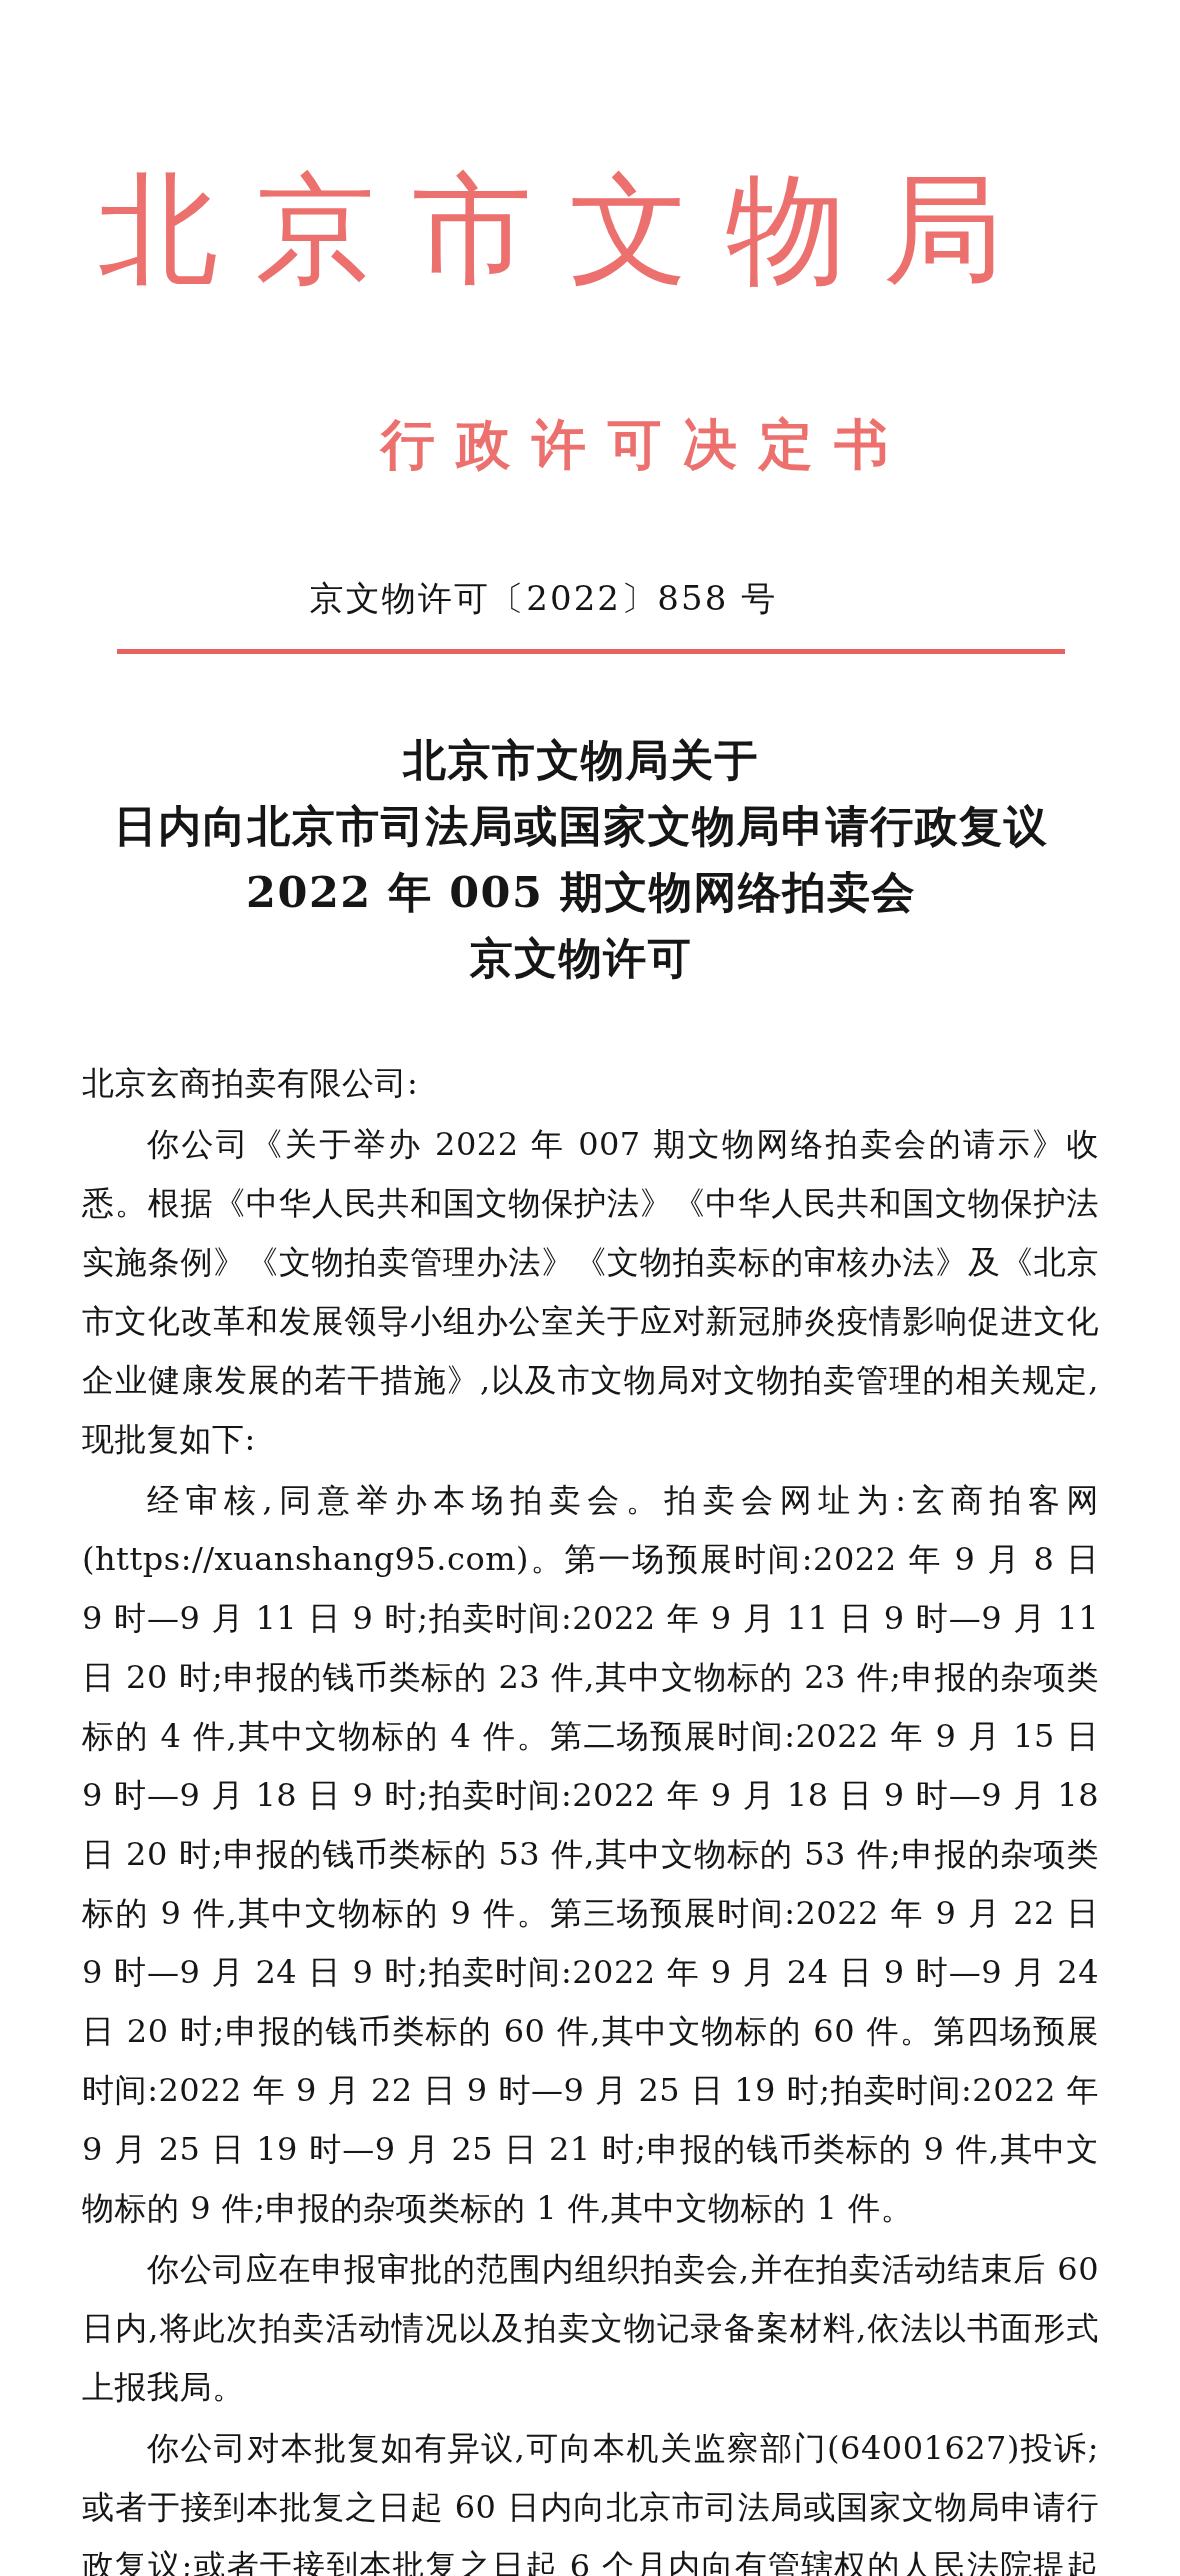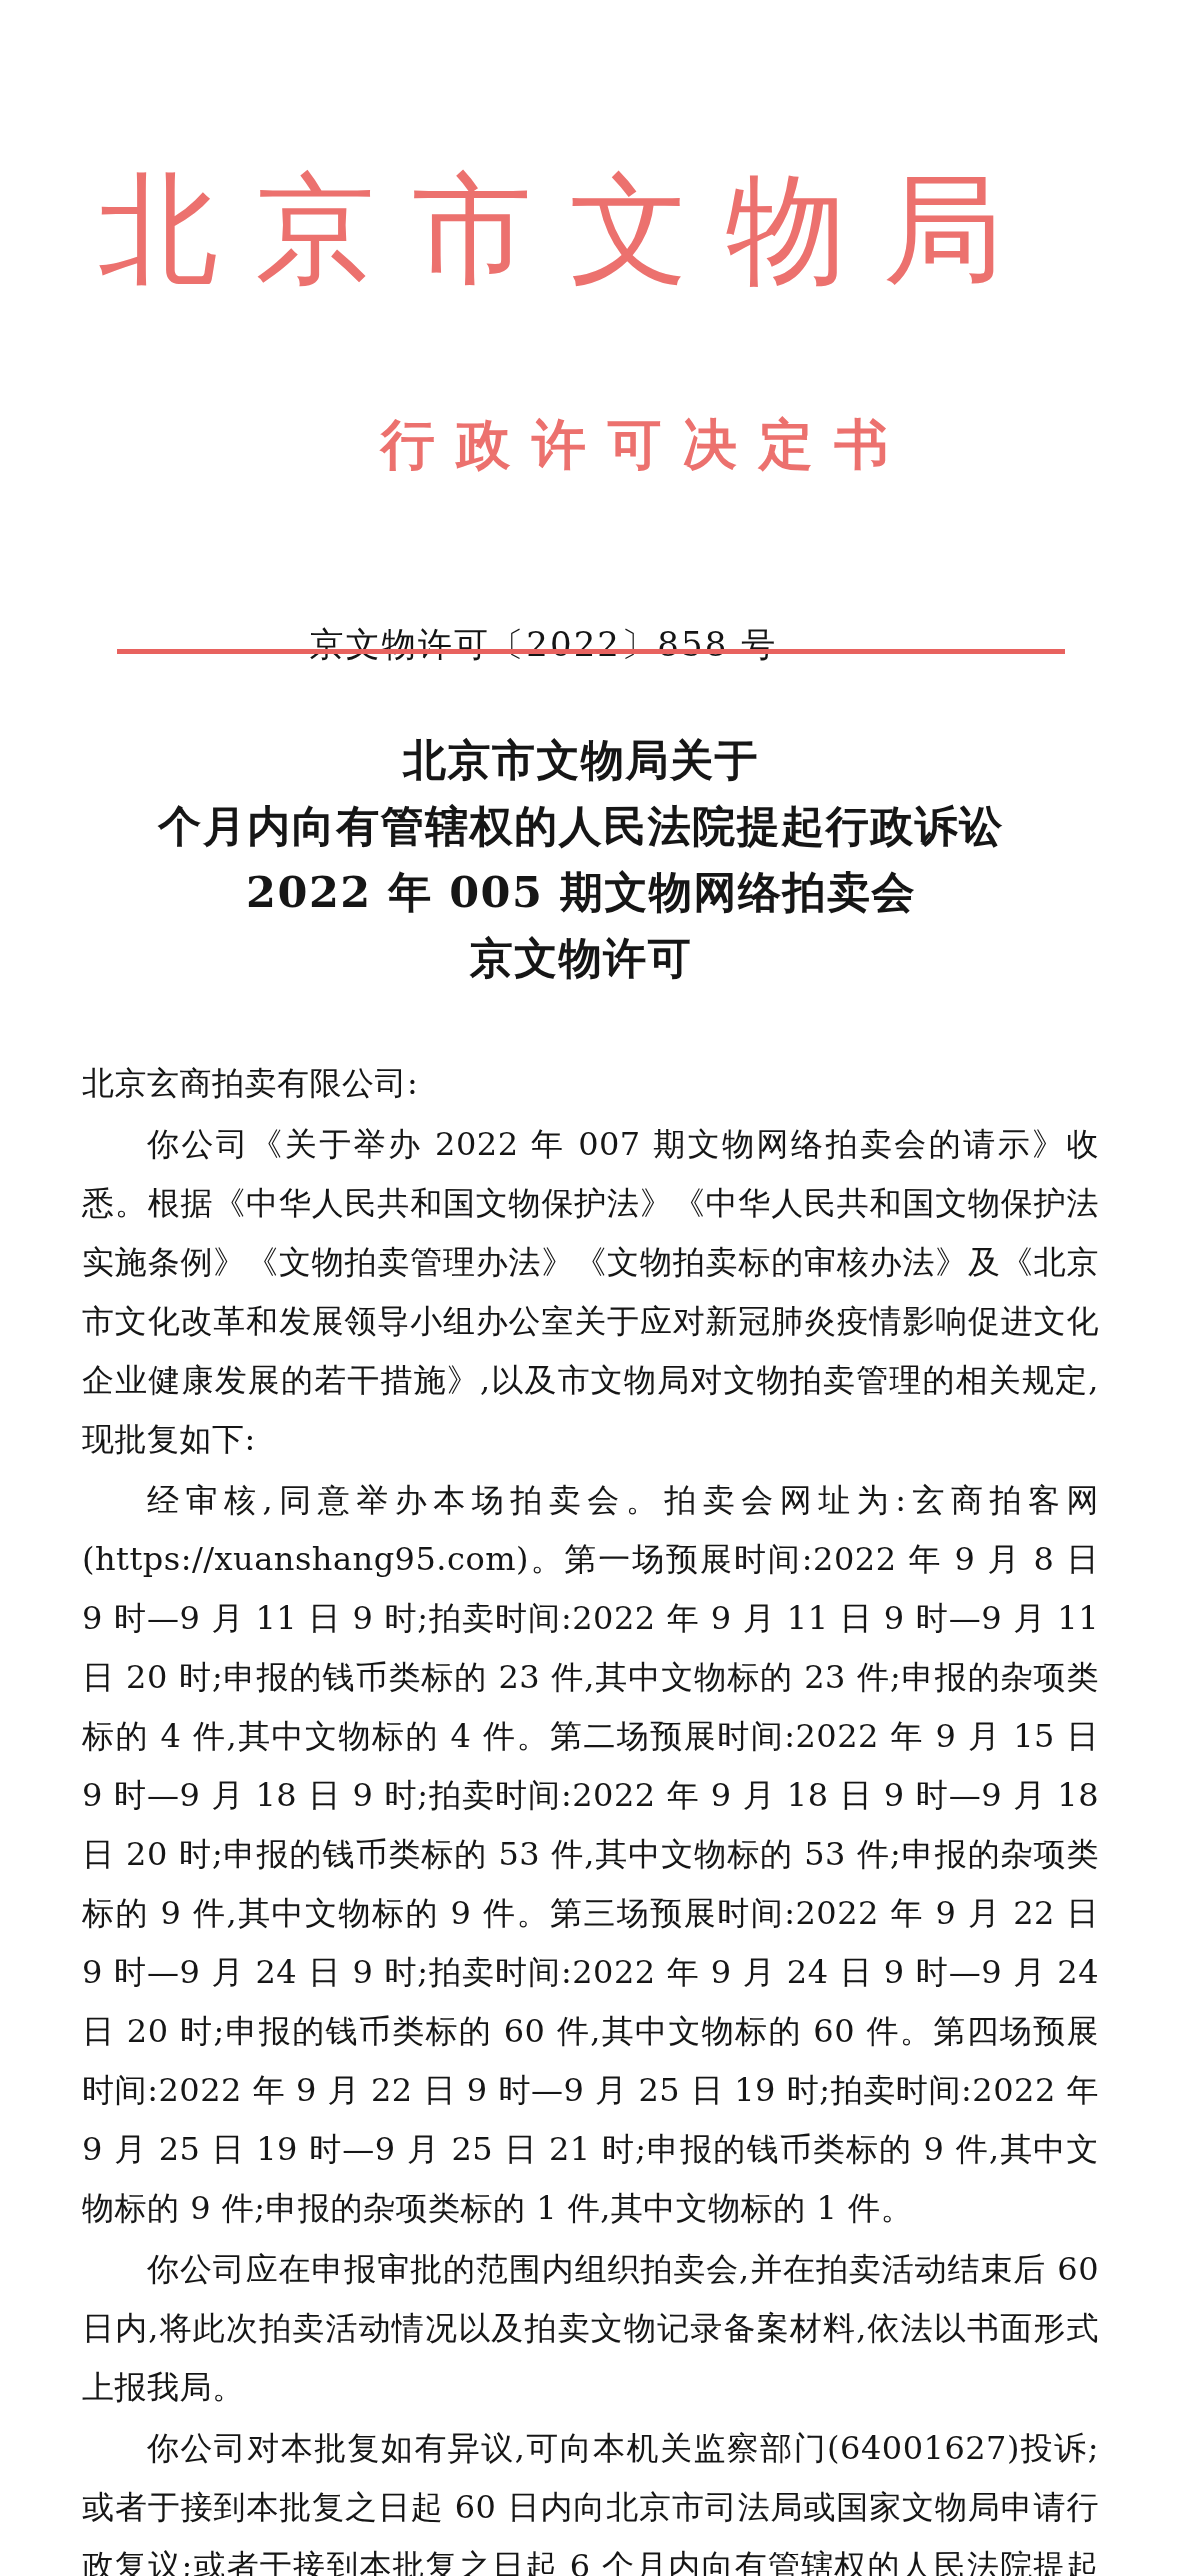--- a/index.html
+++ b/index.html
@@ -26,21 +26,20 @@
     text-align:center;
     font-size:54px;line-height:1.2;
     color:#ec716e;font-weight:bold;
     letter-spacing:21.6px;padding-left:21.6px;box-sizing:border-box;margin-left:44px;
   }
   .doc-number{
     position:absolute;top:576px;left:0;width:1087px;
     text-align:center;
     font-size:34px;color:#151515;
     letter-spacing:2.1px;
-    margin-top:46px;
   }
   .red-rule{
     position:absolute;top:649px;left:117px;width:948px;height:4.6px;
     background:#e8625f;border:none;margin:0;
   }
   
   .main-title{
     position:absolute;top:727px;left:0;width:1162px;
     text-align:center;
     font-size:43px;font-weight:bold;color:#161616;
@@ -60,21 +59,21 @@
 
 <div class="page">
 
   <div class="agency-title">北京市文物局</div>
   <div class="doc-type">行政许可决定书</div>
   <div class="doc-number">京文物许可〔2022〕858 号</div>
   <hr class="red-rule">
 
   <div class="main-title">
     <div>北京市文物局关于</div>
-    <div>个月内向有管辖权的人民法院提起行政诉讼</div>
+    <div>日内向北京市司法局或国家文物局申请行政复议</div>
     <div>2022 年 005 期文物网络拍卖会</div>
     <div>京文物许可</div>
   </div>
 
   <div class="body-text">
     <p class="no-indent">北京玄商拍卖有限公司:</p>
     <p>你公司《关于举办 2022 年 007 期文物网络拍卖会的请示》收悉。根据《中华人民共和国文物保护法》《中华人民共和国文物保护法实施条例》《文物拍卖管理办法》《文物拍卖标的审核办法》及《北京市文化改革和发展领导小组办公室关于应对新冠肺炎疫情影响促进文化企业健康发展的若干措施》,以及市文物局对文物拍卖管理的相关规定,现批复如下:</p>
     <p>经审核,同意举办本场拍卖会。拍卖会网址为:玄商拍客网(https://xuanshang95.com)。第一场预展时间:2022 年 9 月 8 日 9 时—9 月 11 日 9 时;拍卖时间:2022 年 9 月 11 日 9 时—9 月 11 日 20 时;申报的钱币类标的 23 件,其中文物标的 23 件;申报的杂项类标的 4 件,其中文物标的 4 件。第二场预展时间:2022 年 9 月 15 日 9 时—9 月 18 日 9 时;拍卖时间:2022 年 9 月 18 日 9 时—9 月 18 日 20 时;申报的钱币类标的 53 件,其中文物标的 53 件;申报的杂项类标的 9 件,其中文物标的 9 件。第三场预展时间:2022 年 9 月 22 日 9 时—9 月 24 日 9 时;拍卖时间:2022 年 9 月 24 日 9 时—9 月 24 日 20 时;申报的钱币类标的 60 件,其中文物标的 60 件。第四场预展时间:2022 年 9 月 22 日 9 时—9 月 25 日 19 时;拍卖时间:2022 年 9 月 25 日 19 时—9 月 25 日 21 时;申报的钱币类标的 9 件,其中文物标的 9 件;申报的杂项类标的 1 件,其中文物标的 1 件。</p>
     <p>你公司应在申报审批的范围内组织拍卖会,并在拍卖活动结束后 60 日内,将此次拍卖活动情况以及拍卖文物记录备案材料,依法以书面形式上报我局。</p>
     <p>你公司对本批复如有异议,可向本机关监察部门(64001627)投诉;或者于接到本批复之日起 60 日内向北京市司法局或国家文物局申请行政复议;或者于接到本批复之日起 6 个月内向有管辖权的人民法院提起行政诉讼。</p>

